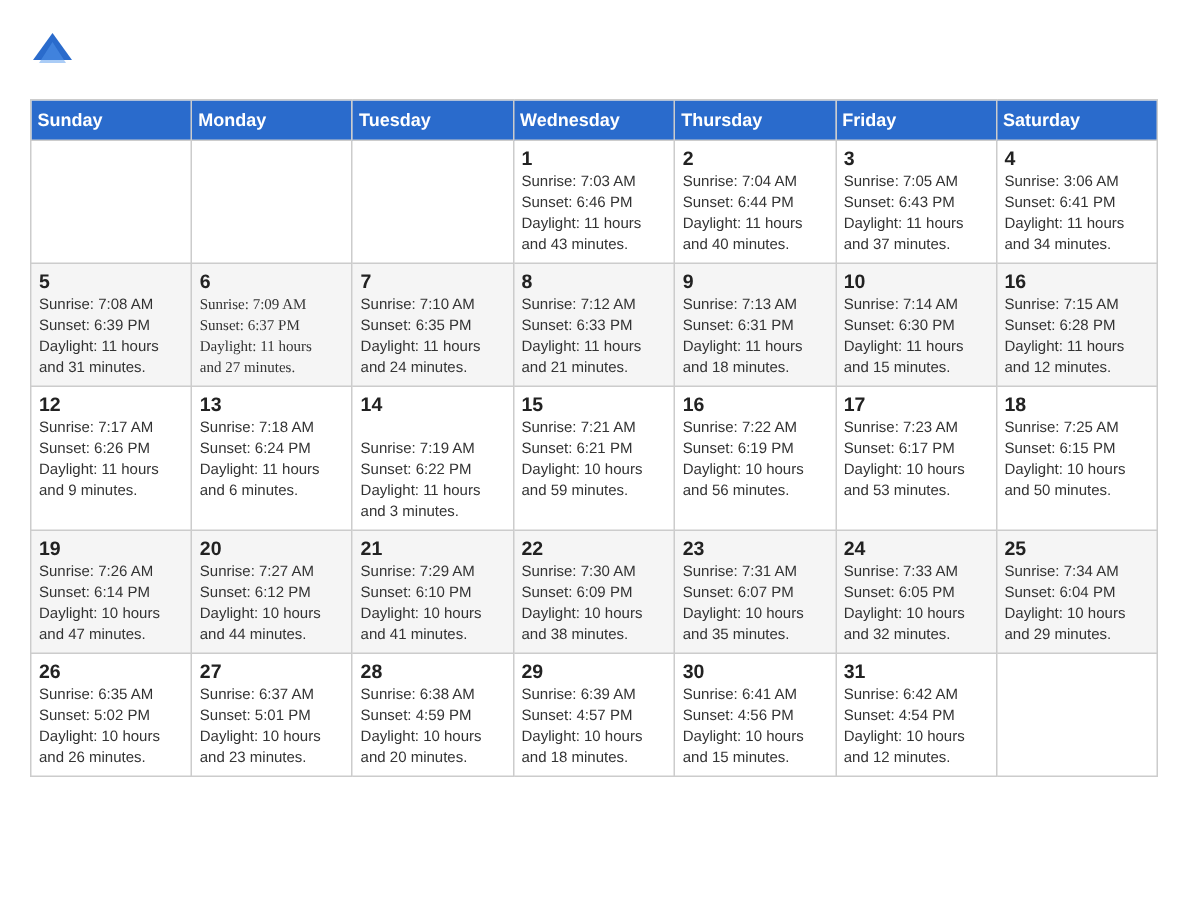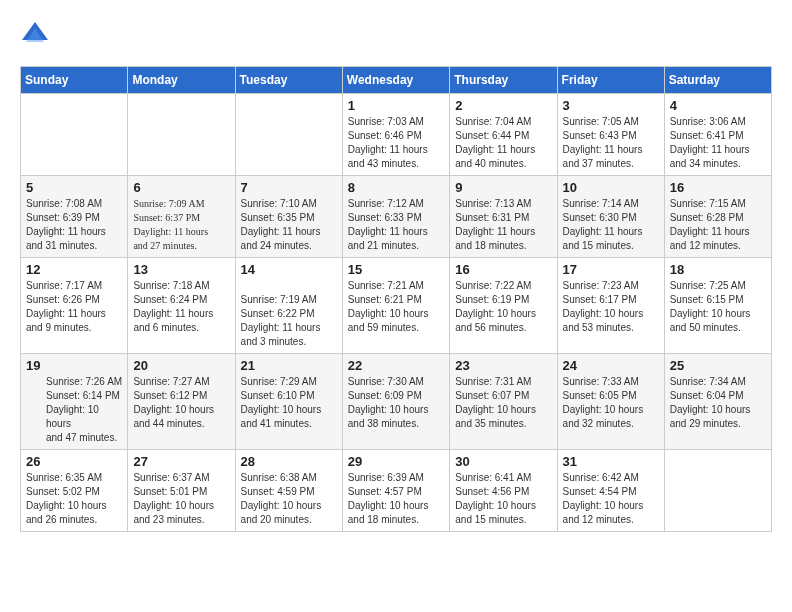--- a/index.html
+++ b/index.html
@@ -255,21 +255,21 @@
           <span class="day-number">18</span>
           <div class="day-info" style="white-space: pre-wrap;">Sunrise: 7:25 AM
 Sunset: 6:15 PM
 Daylight: 10 hours
 and 50 minutes.</div>
         </td>
       </tr>
       <tr>
         <td>
           <span class="day-number">19</span>
-          <div class="day-info" style="white-space: pre-wrap; margin-left: 20px;">Sunrise: 7:26 AM
+          <div class="day-info" style="white-space: pre-wrap;">Sunrise: 7:26 AM
 Sunset: 6:14 PM
 Daylight: 10 hours
 and 47 minutes.</div>
         </td>
         <td>
           <span class="day-number">20</span>
           <div class="day-info" style="white-space: pre-wrap;">Sunrise: 7:27 AM
 Sunset: 6:12 PM
 Daylight: 10 hours
 and 44 minutes.</div>

